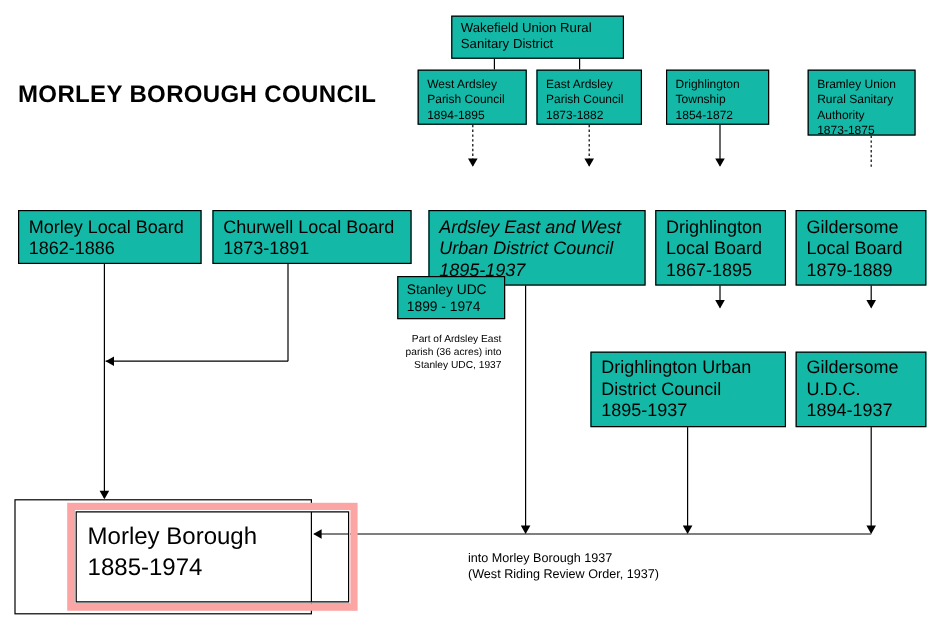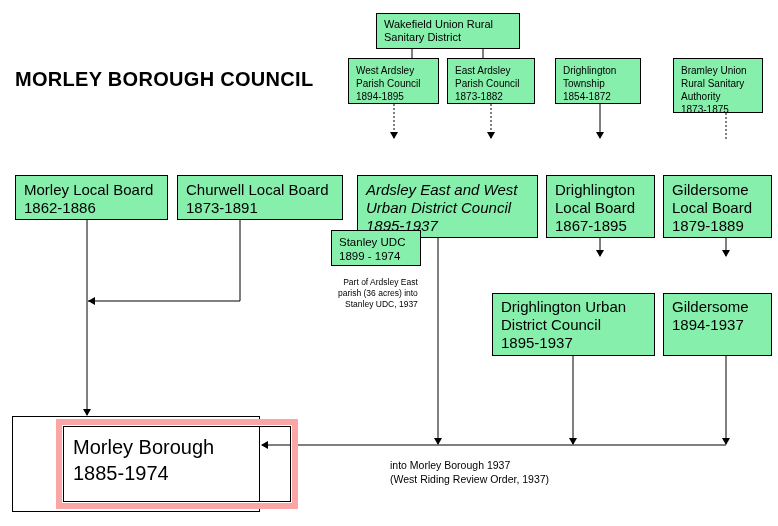--- a/index.html
+++ b/index.html
@@ -1,18 +1,18 @@
 <!DOCTYPE html>
 <html><head>
   <meta charset="utf-8">
   <style>
     html, body { margin: 0; padding: 0; background: #ffffff; }
     body { width: 778px; height: 526px; position: relative; overflow: hidden;
            font-family: "Liberation Sans", sans-serif; color: #000; }
-    .box { position: absolute; border: 1px solid #000; background: #86efac; box-sizing: border-box; }
+    .box { position: absolute; border: 1px solid #000; background: #14b8a6; box-sizing: border-box; }
     .box .line { display: block; white-space: nowrap; }
     .big { font-size: 15px; line-height: 18px; padding: 8px 0 0 8px; margin-top: 36px; }
     .small { font-size: 10px; line-height: 13px; padding: 5px 0 0 7px; }
     .title { position: absolute; left: 15px; top: 68px; font-size: 20px; font-weight: bold;
              letter-spacing: 0.3px; white-space: nowrap; }
     .note { position: absolute; font-size: 8.5px; line-height: 11px; white-space: nowrap; text-align: right; }
     .note2 { position: absolute; font-size: 10.5px; line-height: 14px; white-space: nowrap; }
     svg.connectors { position: absolute; left: 0; top: 0; }
     .borough { position: absolute; left: 12px; top: 416px; width: 248px; height: 96px;
                border: 1px solid #000; box-sizing: border-box; padding: 2px; }
@@ -146,20 +146,21 @@
 </div>
 
 <div class="box big" style="left:492px;top:257px;width:163px;height:63px;padding-top:4px;">
   <span class="line">Drighlington Urban</span>
   <span class="line">District Council</span>
   <span class="line">1895-1937</span>
 </div>
 
 <div class="box big" style="left:663px;top:257px;width:109px;height:63px;padding-top:4px;">
   <span class="line">Gildersome</span>
+  <span class="line">U.D.C.</span>
   <span class="line">1894-1937</span>
 </div>
 
 <div class="borough">
   <div class="borough-inner">
     <span class="line" style="display:block;">Morley Borough</span>
     <span class="line" style="display:block;">1885-1974</span>
   </div>
 </div>
 

